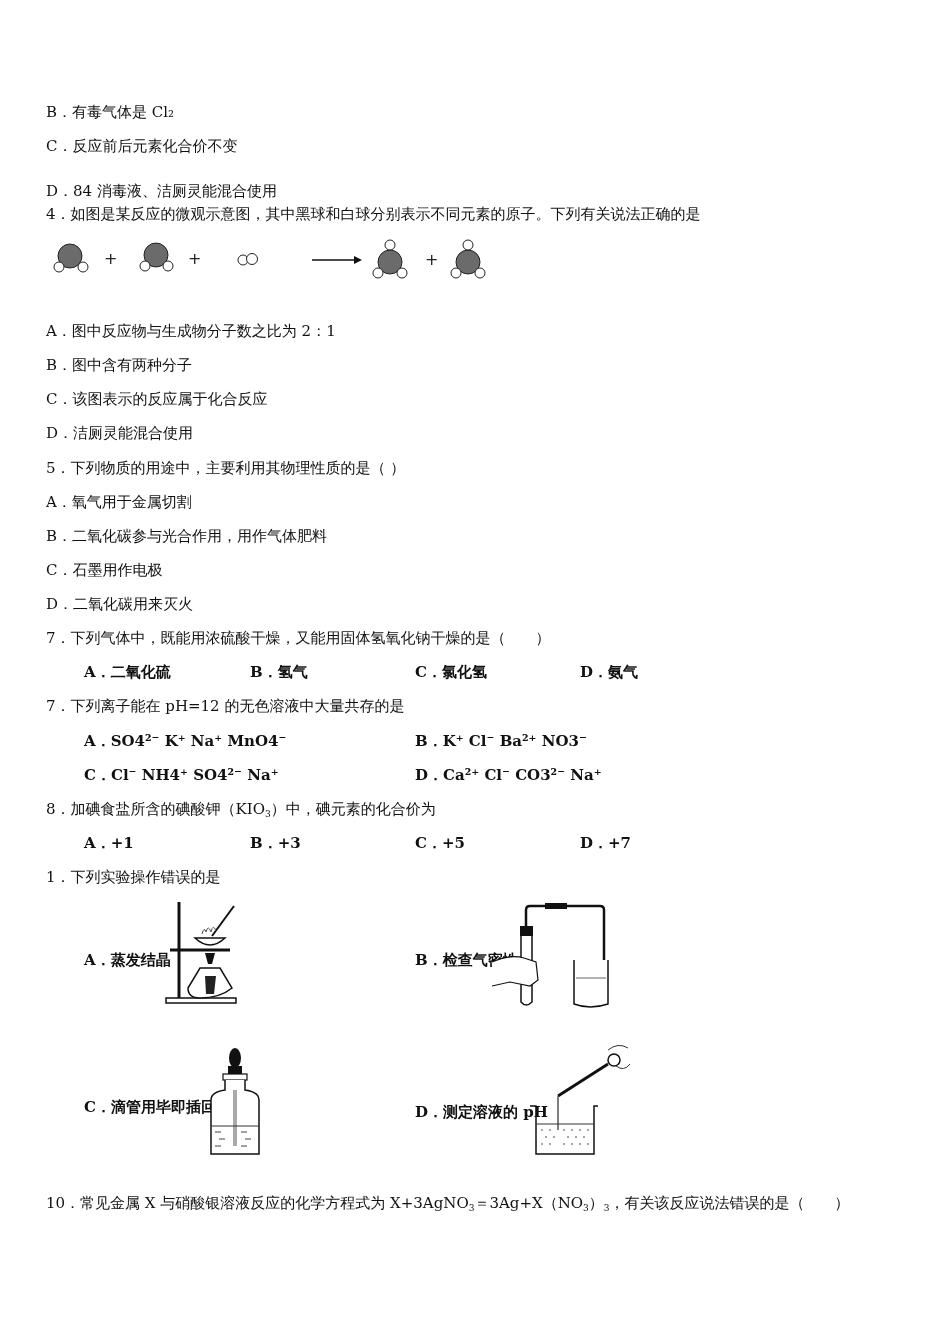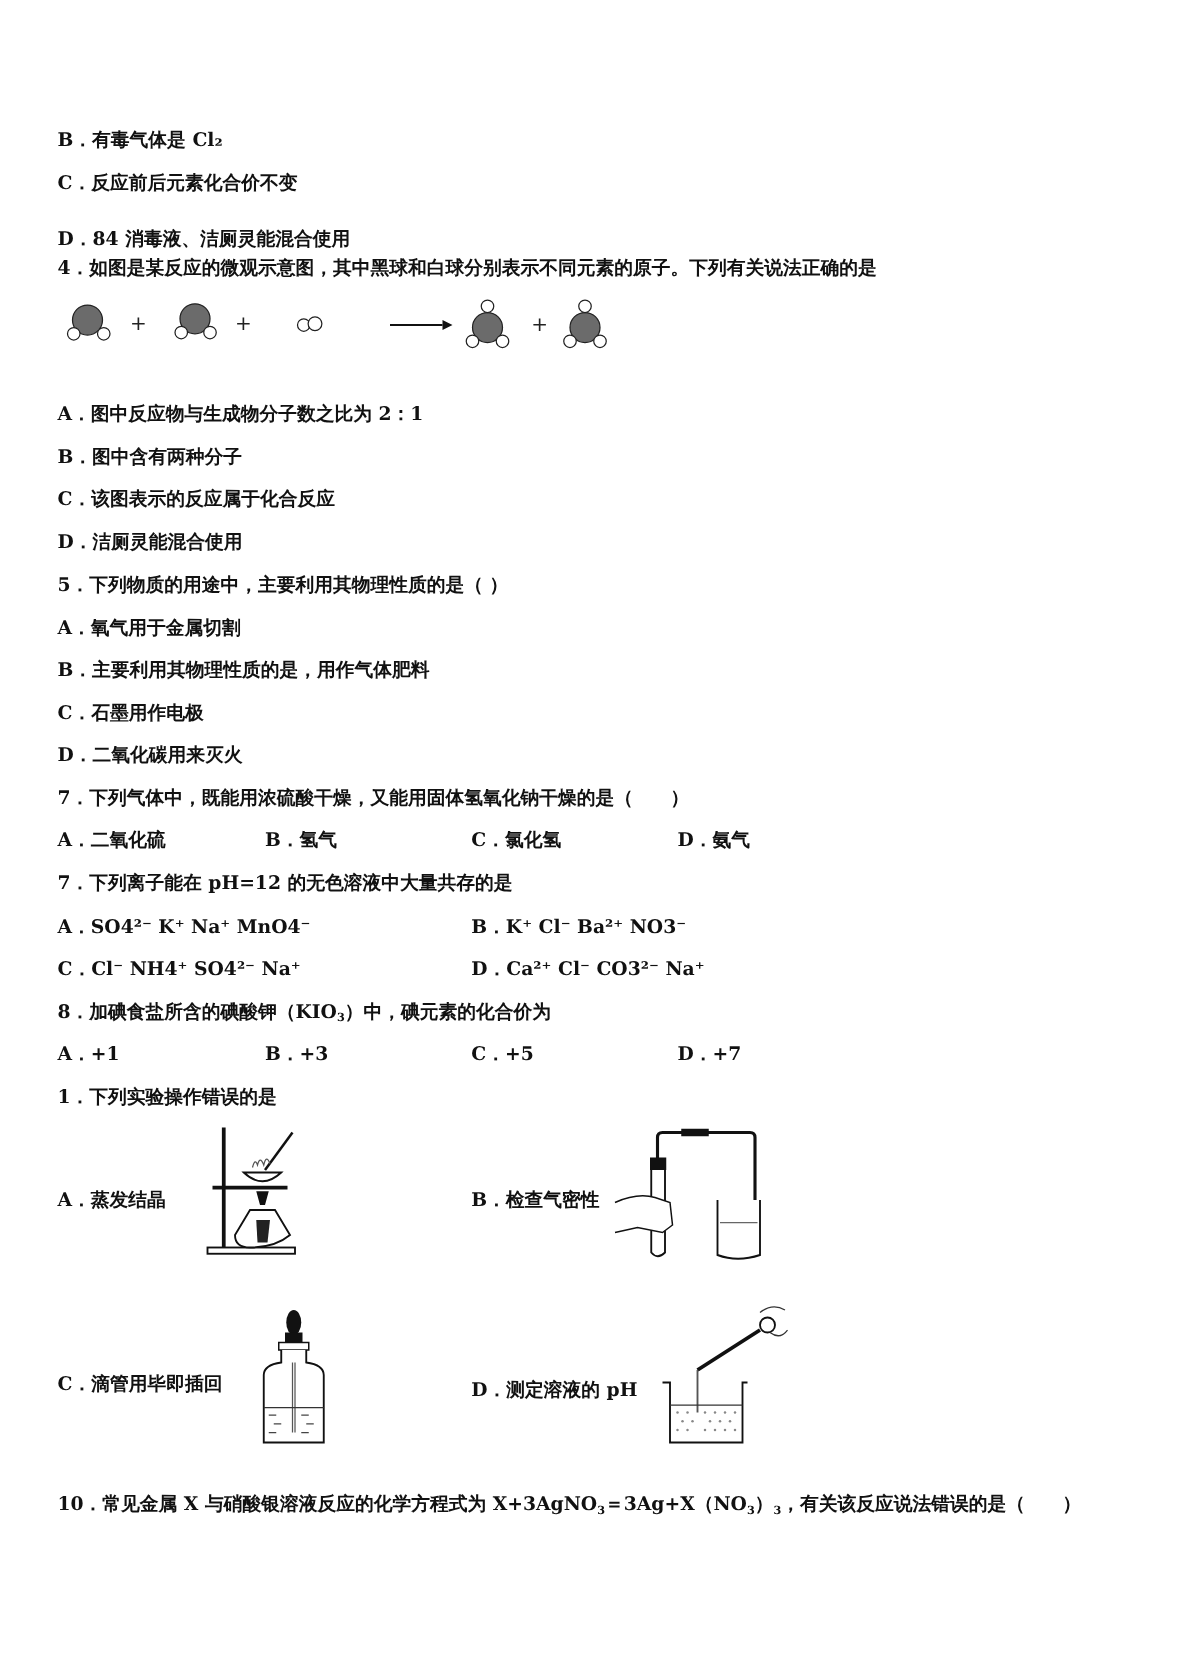--- a/index.html
+++ b/index.html
@@ -2,22 +2,22 @@
 <html><head>
   <meta charset="utf-8">
   <style>
     html, body { margin: 0; padding: 0; background: #ffffff; }
     body {
       width: 950px; height: 1344px; position: relative; overflow: hidden;
       font-family: "DejaVu Serif", "Liberation Serif", serif;
       color: #111;
       font-size: 15px;
     }
-    .line { position: absolute; left: 46px; white-space: nowrap; font-weight: bold; line-height: 20px; }
-    .opt { position: absolute; white-space: nowrap; font-weight: bold; line-height: 20px; }
+    .line { position: absolute; left: 46px; white-space: nowrap; font-weight: normal; line-height: 20px; }
+    .opt { position: absolute; white-space: nowrap; font-weight: bold; line-height: 20px; margin-left: 38px; }
     sub, sup { font-size: 9px; line-height: 0; }
     sub { vertical-align: -3px; }
     .fig { position: absolute; }
   </style>
 </head>
 <body>
 
 <div class="line" style="top:102px">
   <span>B．</span><span>有毒气体是 Cl₂</span>
 </div>
@@ -83,21 +83,21 @@
 </div>
 <div class="line" style="top:423px">
   <span>D．</span><span>洁厕灵能混合使用</span>
 </div>
 
 <div class="line" style="top:458px">5．下列物质的用途中，主要利用其物理性质的是（  ）</div>
 <div class="line" style="top:492px">
   <span>A．</span><span>氧气用于金属切割</span>
 </div>
 <div class="line" style="top:526px">
-  <span>B．</span><span>主要利用其物理性质的是，用作气体肥料</span>
+  <span>B．</span><span>二氧化碳参与光合作用，用作气体肥料</span>
 </div>
 <div class="line" style="top:560px">
   <span>C．</span><span>石墨用作电极</span>
 </div>
 <div class="line" style="top:594px">
   <span>D．</span><span>二氧化碳用来灭火</span>
 </div>
 
 <div class="line" style="top:628px">7．下列气体中，既能用浓硫酸干燥，又能用固体氢氧化钠干燥的是（　　）</div>
 <div class="opt" style="top:662px;left:46px">

